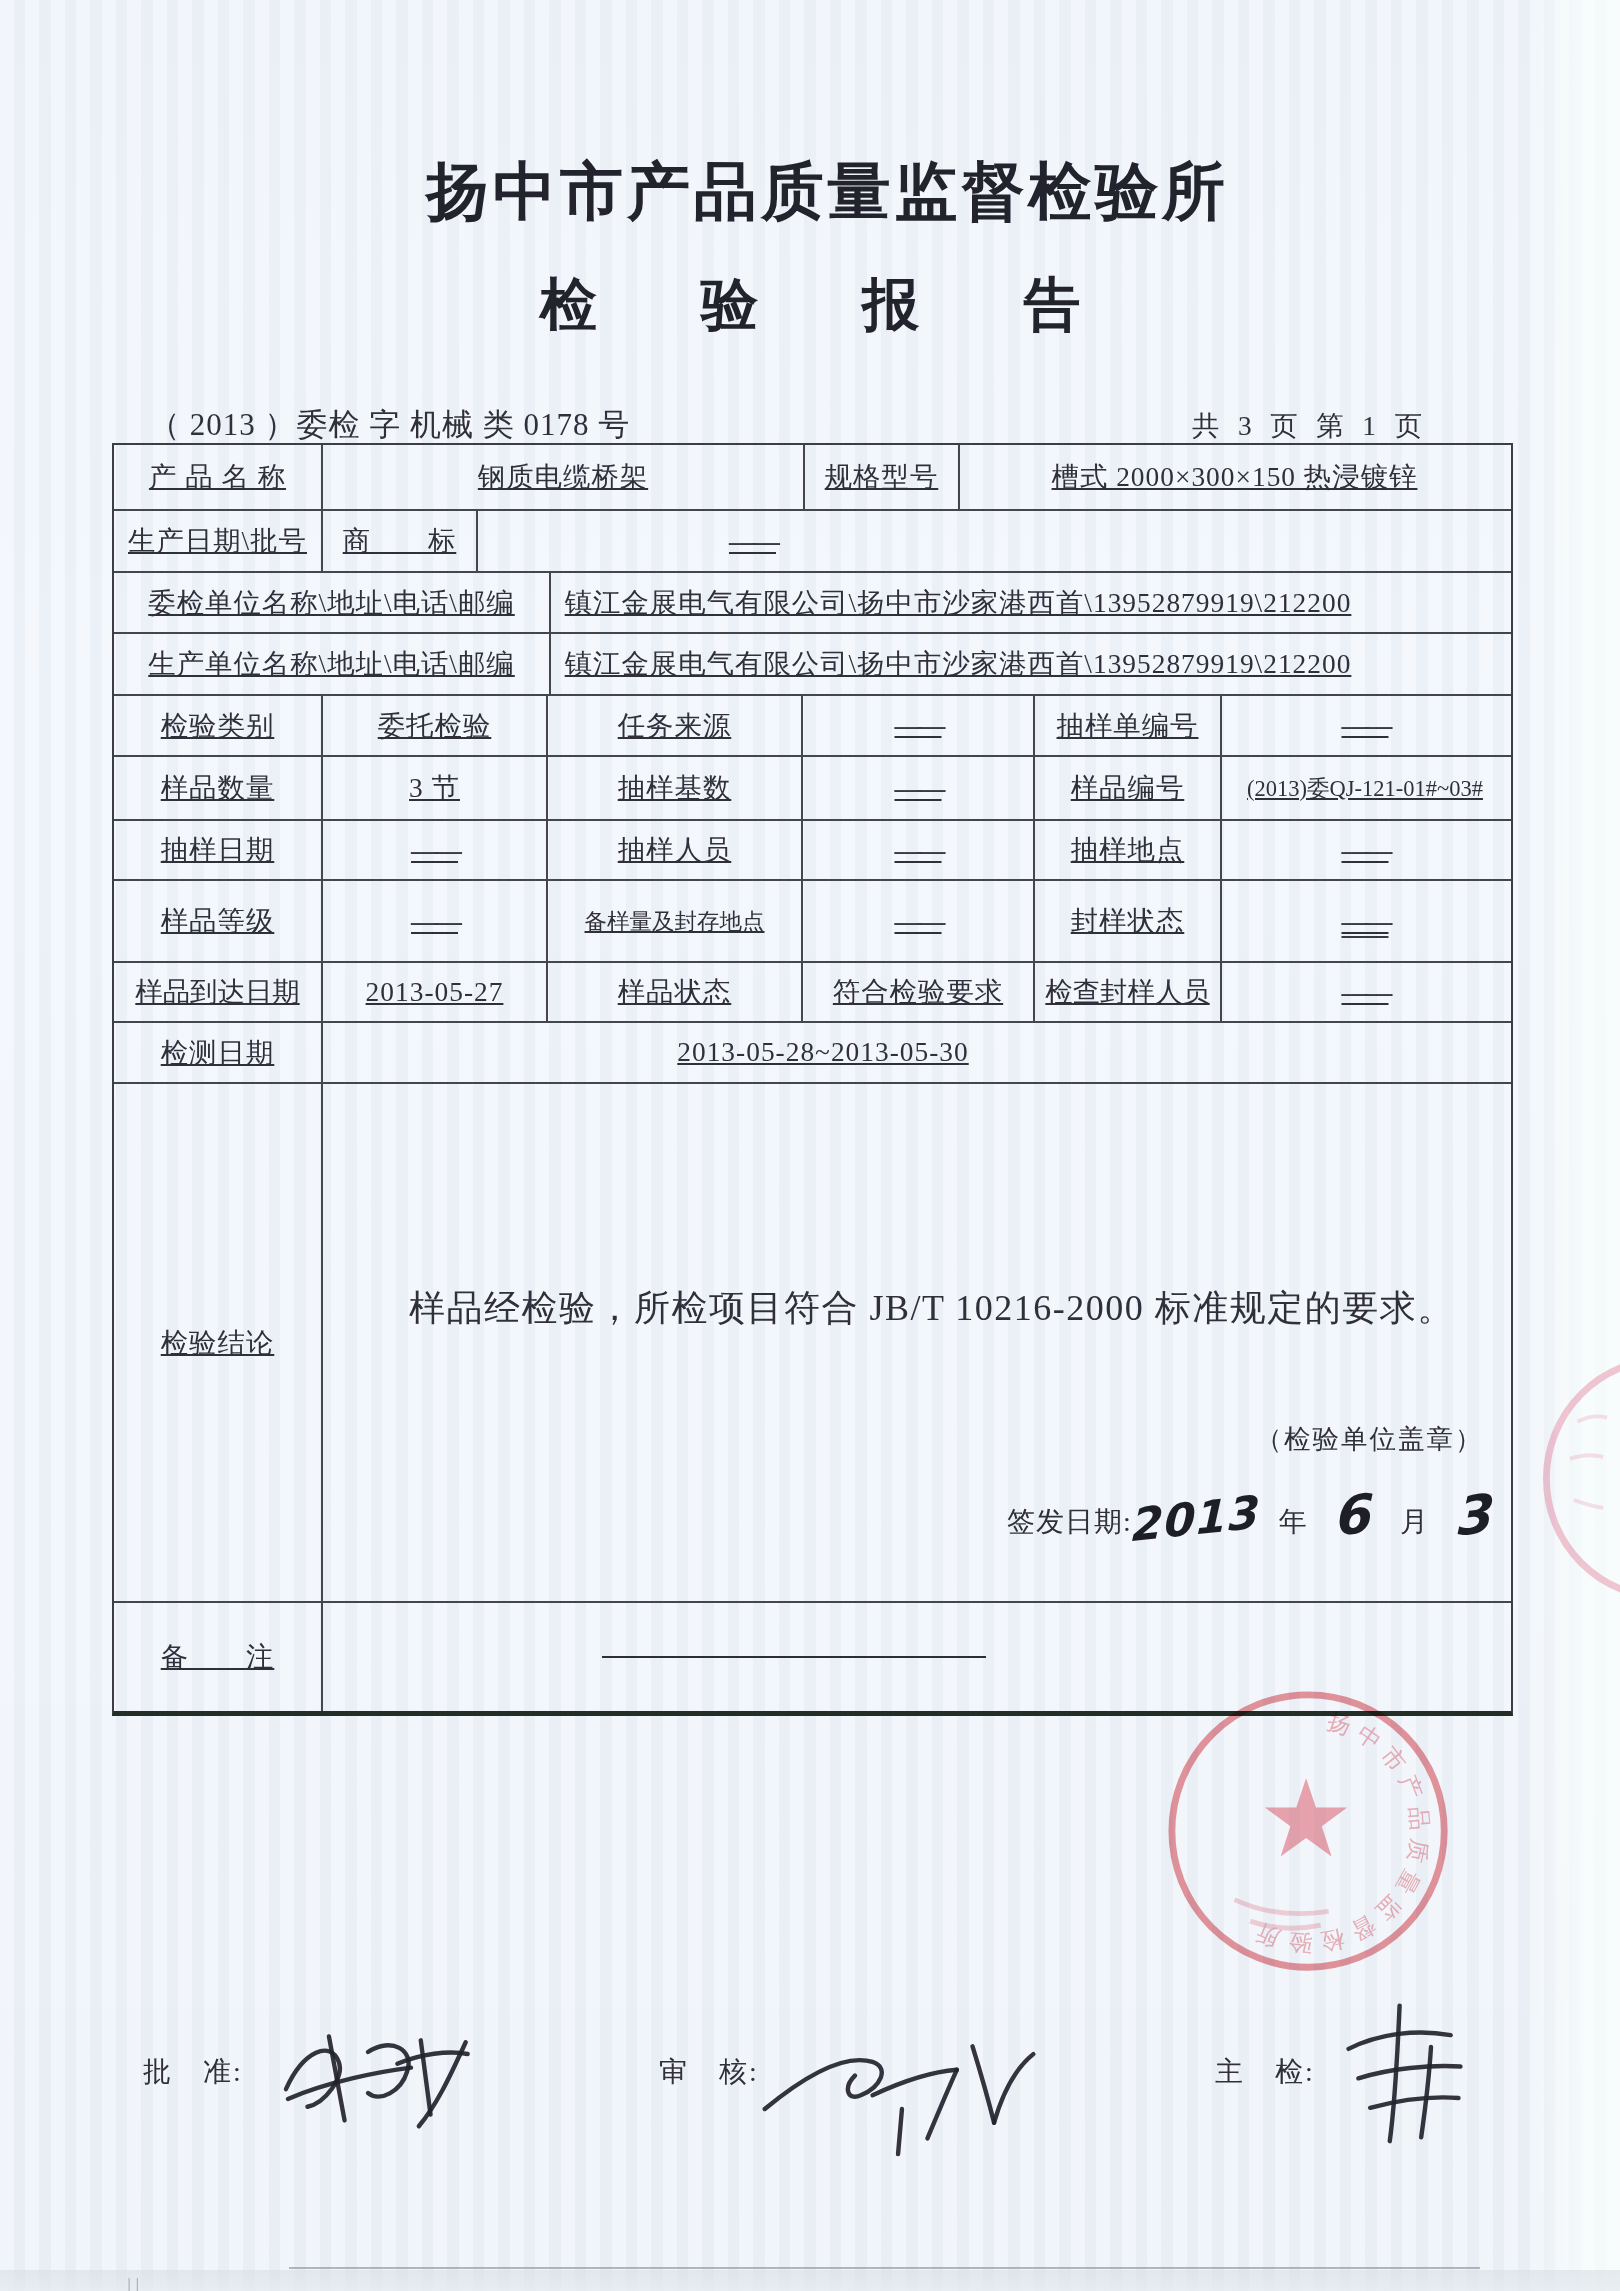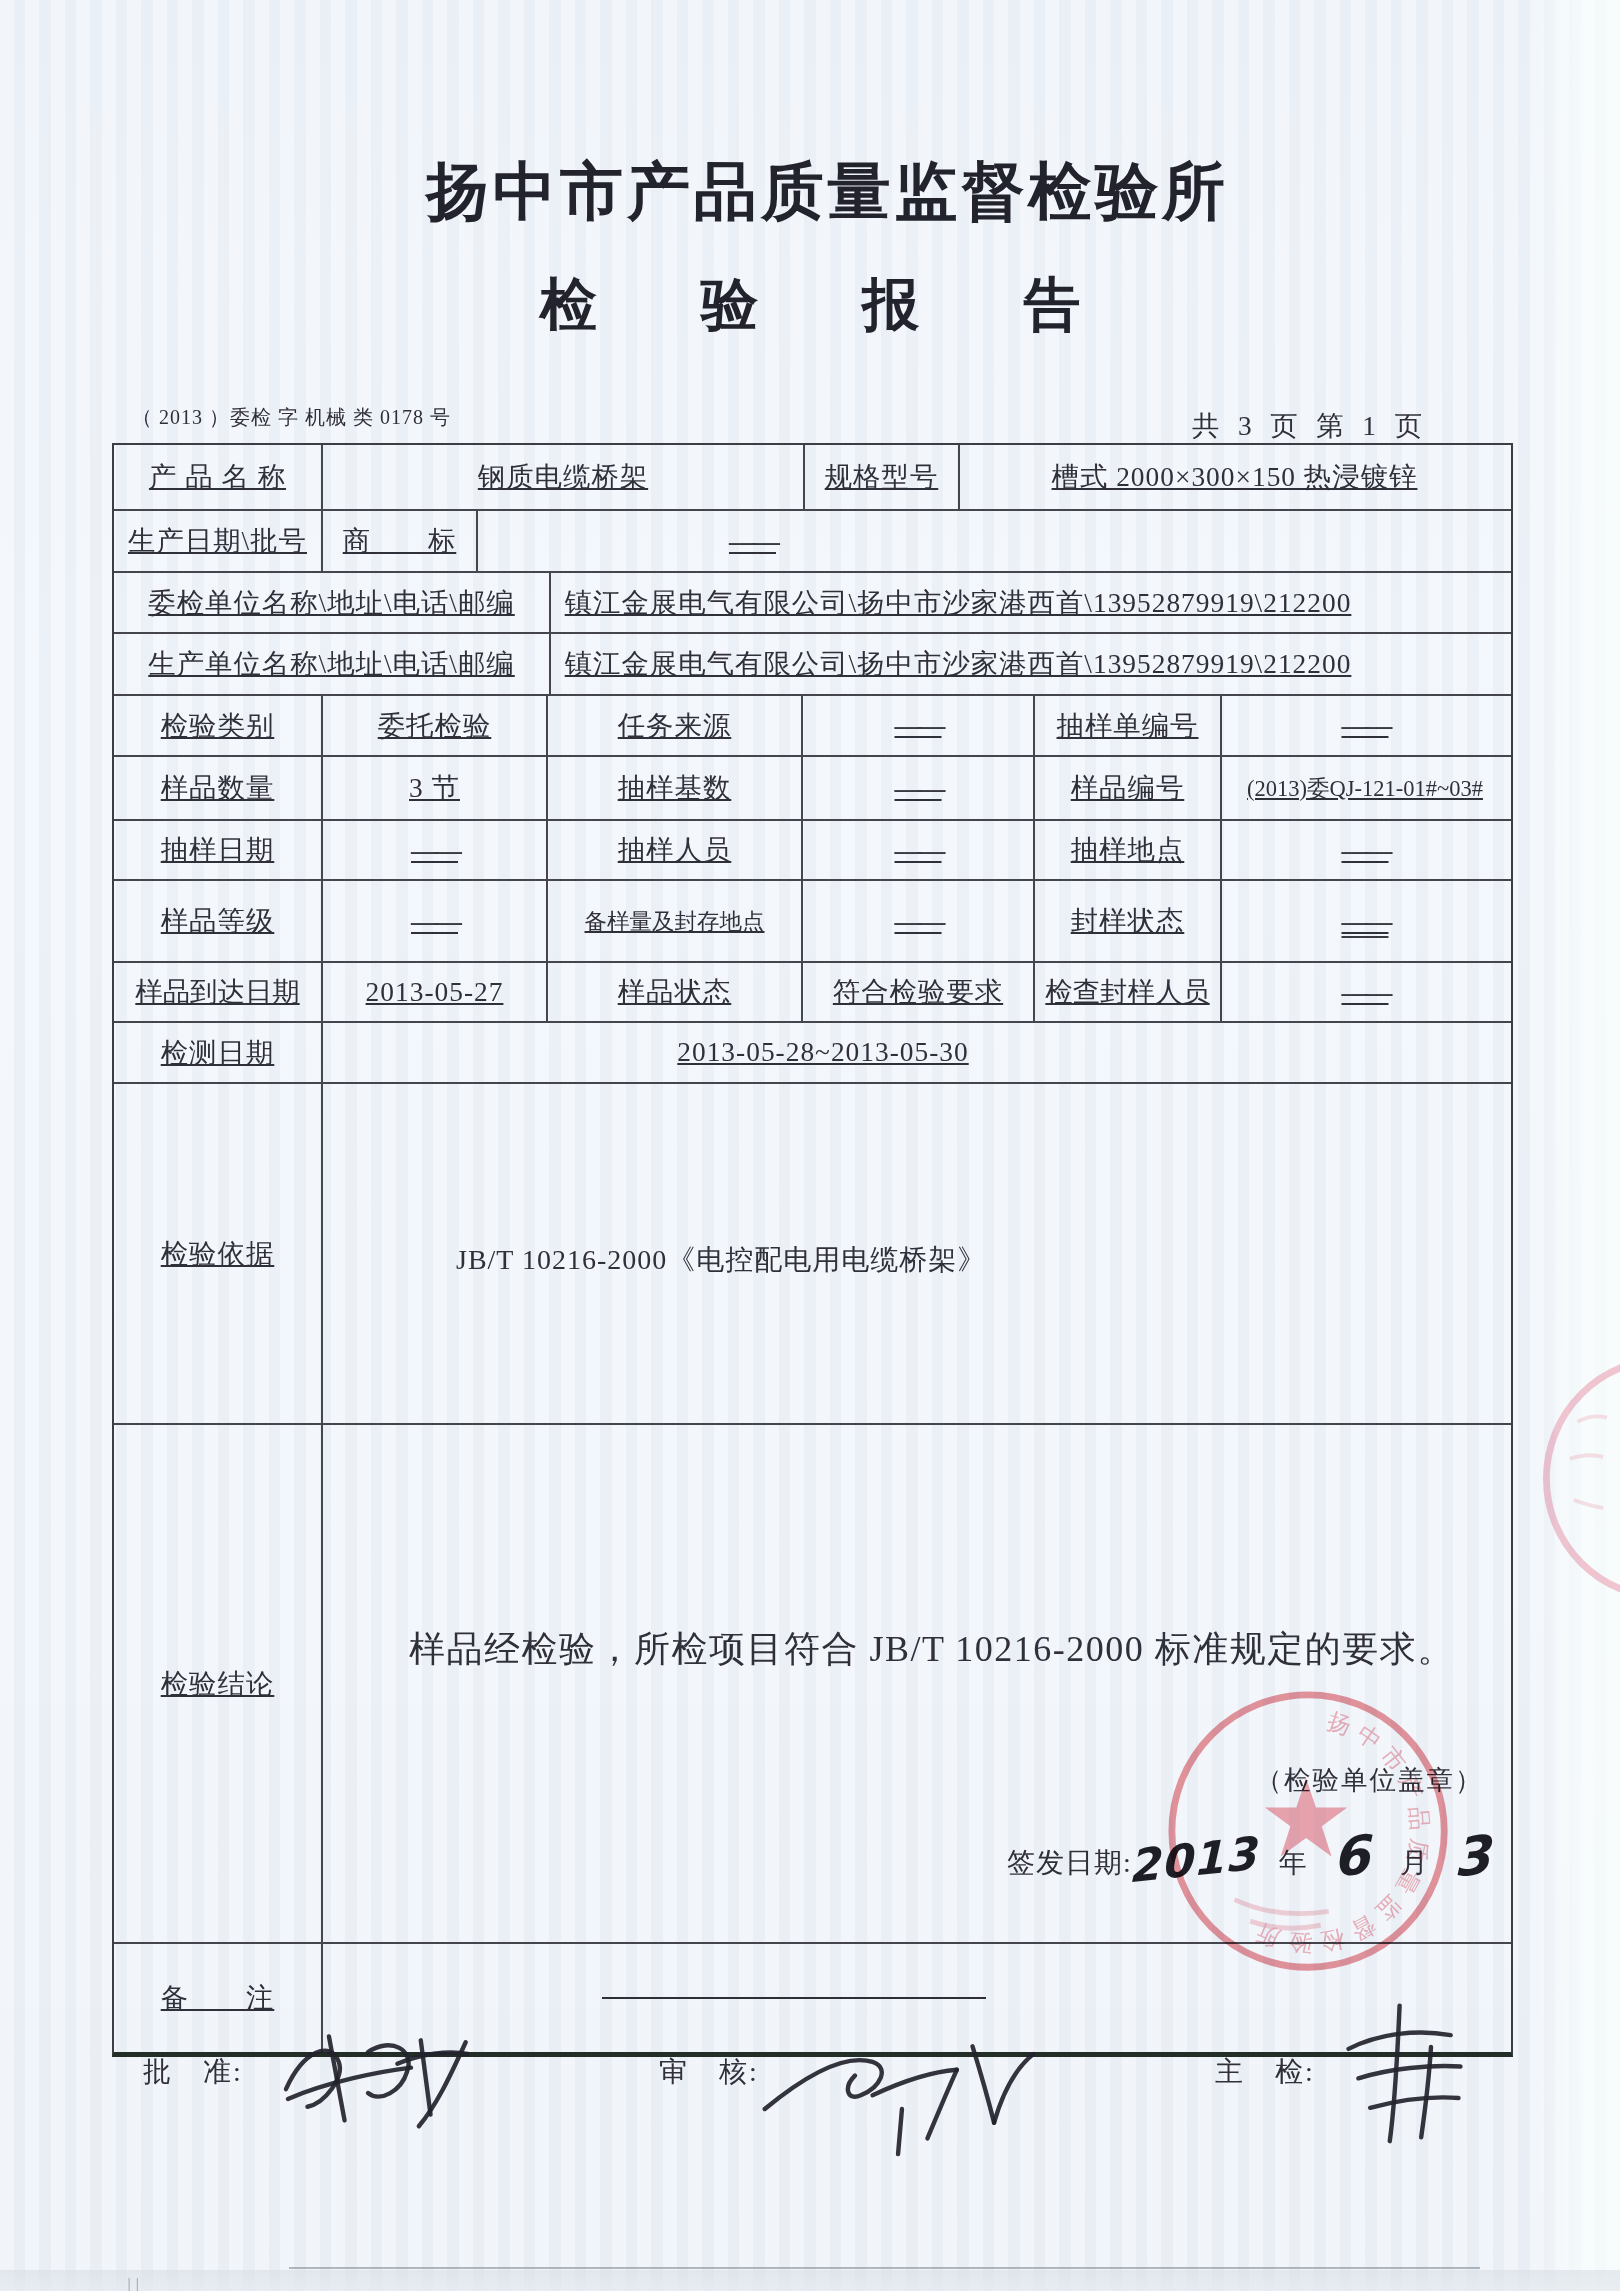--- a/index.html
+++ b/index.html
@@ -14,21 +14,21 @@
     background:repeating-linear-gradient(90deg, rgba(255,255,255,.25) 0 13.7px, rgba(205,215,228,.12) 13.7px 25.5px);
     pointer-events:none; }
   .right-light { position:absolute; top:0; right:0; width:93px; height:100%;
     background:linear-gradient(90deg, rgba(250,253,255,0) 0, rgba(250,255,253,.65) 60%); pointer-events:none; }
 
   .org-title { position:absolute; top:149px; left:0; width:100%; text-align:center;
     font-size:63px; font-weight:bold; letter-spacing:3.9px; color:#23232d; transform:translateX(17.6px); }
   .report-title { position:absolute; top:267px; left:0; width:100%; text-align:center;
     font-size:57px; font-weight:bold; letter-spacing:45px; text-indent:45px; color:#23232d; }
 
-  .doc-number { position:absolute; top:404px; left:132px; font-size:20px; letter-spacing:1px; }
+  .doc-number { position:absolute; top:404px; left:149px; font-size:31px; letter-spacing:1px; }
   .page-info  { position:absolute; top:408px; right:192px; font-size:27.4px; letter-spacing:5.9px; }
 
   .report-table { position:absolute; left:112px; top:443px; width:1401px;
     border:2.9px solid #3d3d46; border-bottom:5.9px solid #222e26; background:transparent; }
   .tr { display:flex; border-bottom:2px solid #45454d; }
   .tr:last-child { border-bottom:none; }
   .td { display:flex; align-items:center; justify-content:center;
     border-right:2px solid #45454d; font-size:27.4px; letter-spacing:1px;
     overflow:hidden; text-align:center;text-decoration:underline; }
   .td:last-child { border-right:none; }
@@ -171,26 +171,20 @@
         </div>
     </div>
 
     <div class="tr" style="height:61px">
       <div class="td" style="width:209px">检测日期</div>
       <div class="td" style="width:1186px">
           <span style="transform:translateX(-93px)">2013-05-28~2013-05-30</span>
         </div>
     </div>
 
-    <div class="tr" style="height:341px">
-      <div class="td" style="width:209px">检验依据</div>
-      <div class="td tall-cell" style="width:1186px">
-        <span class="basis-text">JB/T  10216-2000《电控配电用电缆桥架》</span>
-      </div>
-    </div>
 
     <div class="tr" style="height:519px">
       <div class="td" style="width:209px">检验结论</div>
       <div class="td tall-cell" style="width:1186px">
         <span class="concl-text">样品经检验，所检项目符合 JB/T 10216-2000 标准规定的要求。</span>
         <span class="seal-note">（检验单位盖章）</span>
         <span class="issue-line">
           <span>签发日期:</span>
           <span class="hw">2013</span>
           <span class="gap1"></span>

